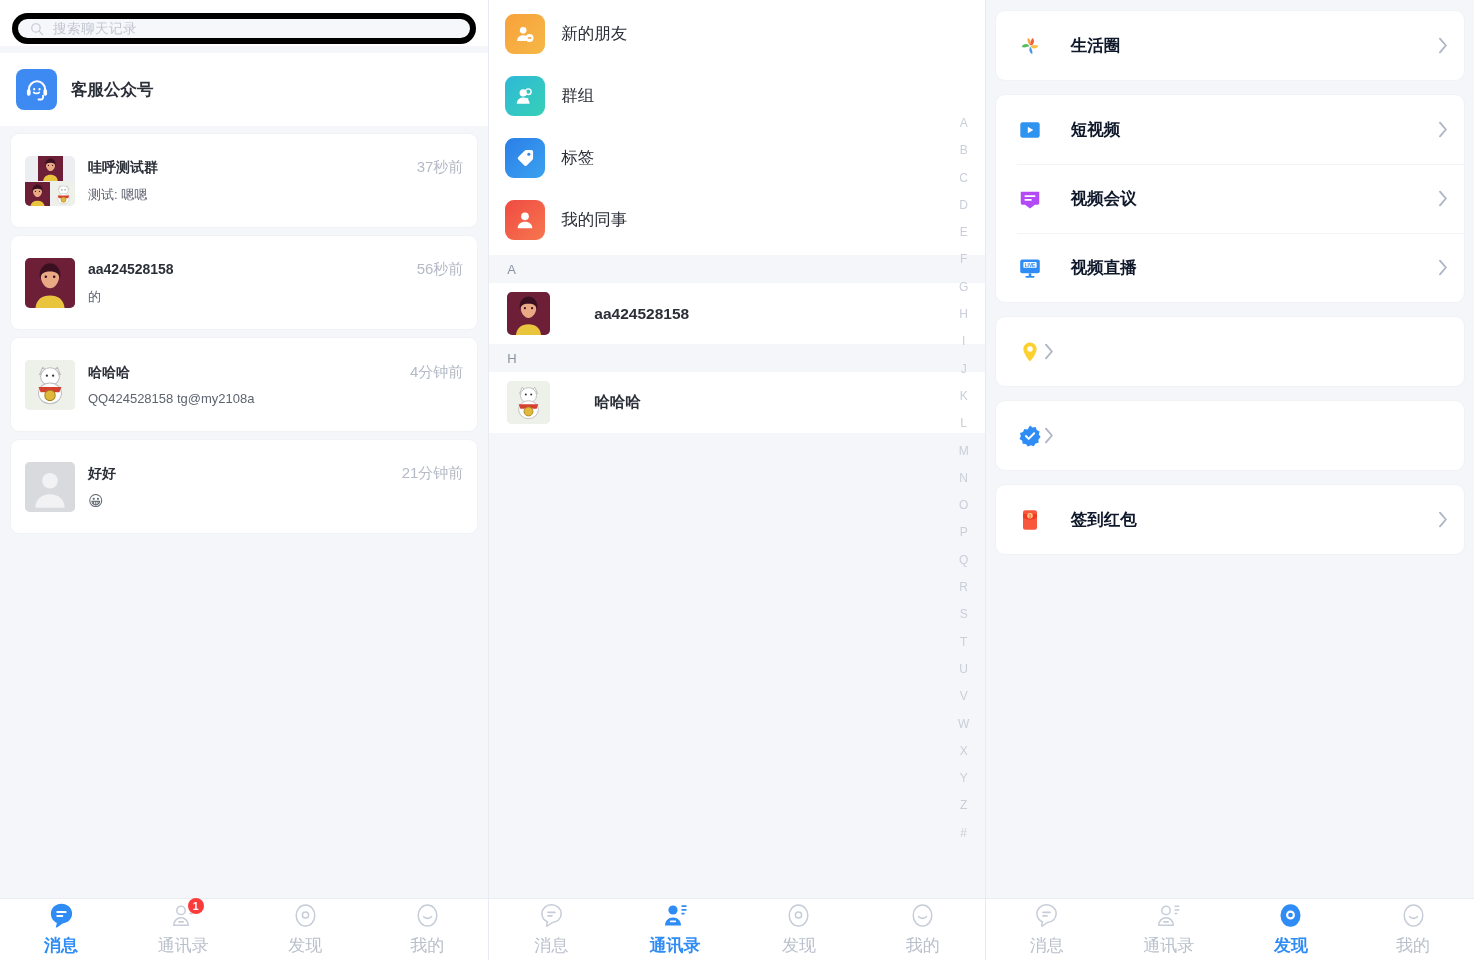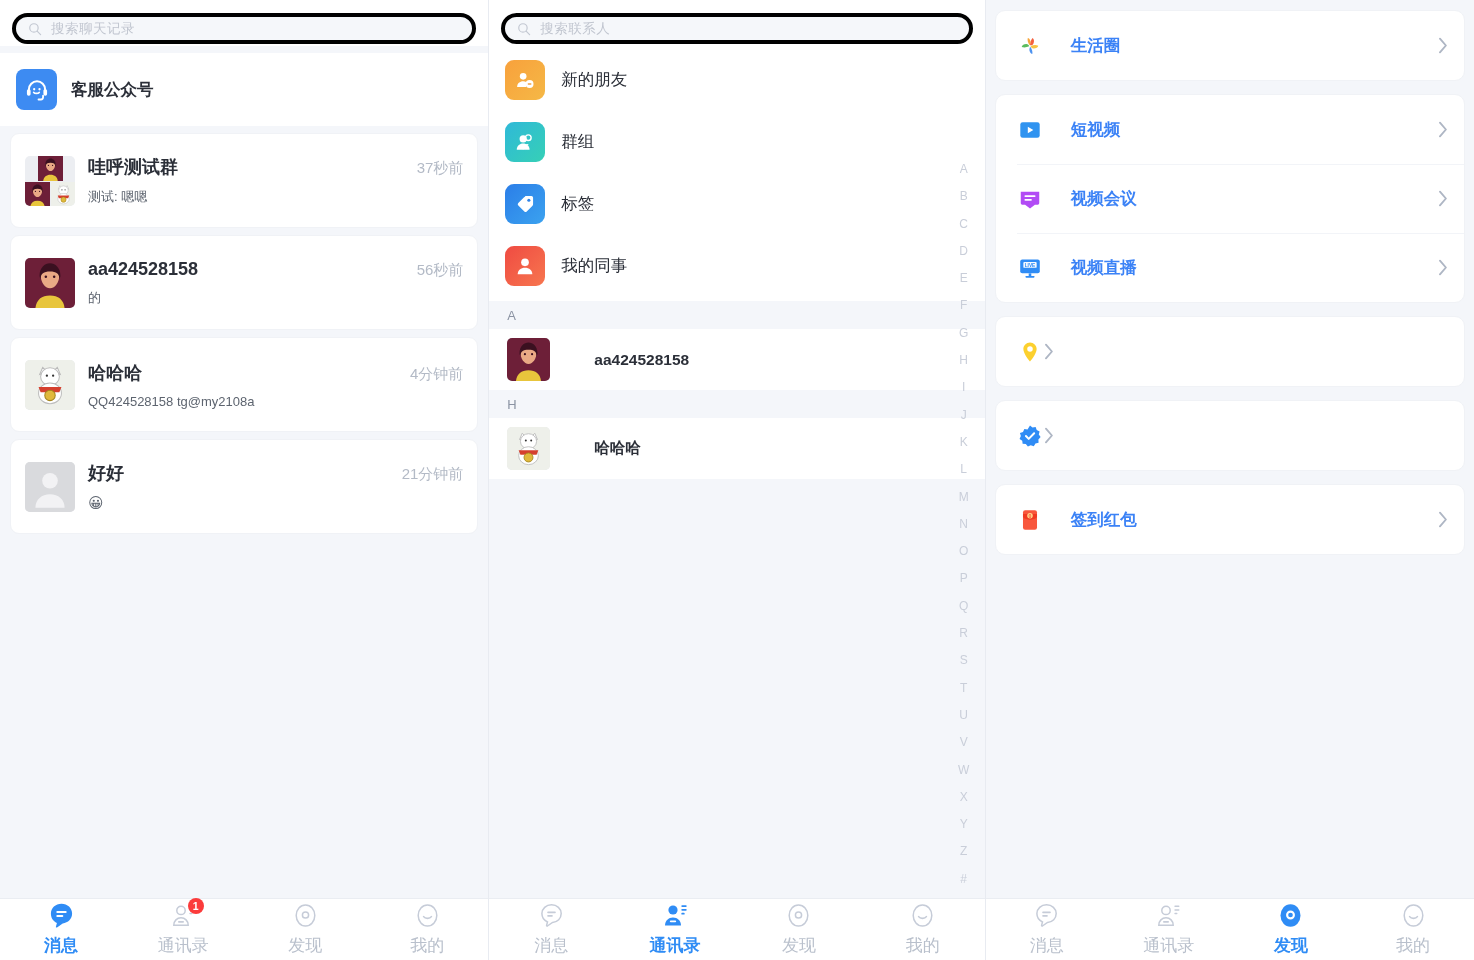--- a/index.html
+++ b/index.html
@@ -19,21 +19,21 @@
   .panel-body { position: absolute; top: 0; left: 0; right: 0; bottom: 62px; overflow: hidden; }
 
   .vdiv { width: 1px; height: 960px; background: #e8ebf1; }
 
   
   .searchwrap { padding: 0 12px; height: 46px; display: flex; align-items: center; background: #fff; }
   .panel.chat .searchwrap { background: #fff; }
   .searchbox {
     flex: 1; height: 31px; border-radius: 16px; background: #f5f7fa;
     display: flex; align-items: center; padding: 0 12px; gap: 9px;
-    border: 4px solid #000000;
+    border: 6px solid #000000;
     margin-top: 11px;
   }
   .searchbox .ph { font-size: 13.5px; color: #c0c5cf; letter-spacing: .5px; }
   .mag { width: 14px; height: 14px; flex: none; }
   .sep-strip { height: 7px; background: #f4f6fa; }
   .kefu-card {
     background: #fff; height: 73px; display: flex; align-items: center;
     padding: 0 0 0 16px; gap: 14px;
   }
   .kefu-icon {
@@ -43,21 +43,21 @@
   .kefu-name { font-size: 16.5px; color: #2b2f38; font-weight: 700; }
 
   .chat-card {
     margin: 7px 10px 0 10px; background: #fff; border-radius: 9px;
     height: 95px; padding: 0 14px; display: flex; align-items: center; gap: 13px;
     border: 1px solid #f0f2f6;
   }
   .avatar { width: 50px; height: 50px; border-radius: 5px; flex: none; overflow: hidden; background: #e4e5e9; }
   .chat-main { flex: 1; min-width: 0; }
   .chat-row1 { display: flex; align-items: baseline; }
-  .chat-title { font-size: 18px; font-weight: 700; color: #2b2f38; flex: 1; }
+  .chat-title { font-size: 14px; font-weight: 700; color: #2b2f38; flex: 1; }
   .chat-time { font-size: 15px; color: #b3bac6; flex: none; }
   .chat-sub { margin-top: 9px; font-size: 13px; color: #5d646f; white-space: nowrap; overflow: hidden; text-overflow: ellipsis; }
   .chat-sub.emoji { font-size: 15px; }
 
   
   .contacts-inner { position: relative; height: 100%; background: #f4f6fa; }
   .entry-block { background: #fff; padding: 3px 0 4px 0; }
   .entry {
     height: 62px; display: flex; align-items: center; gap: 16px; padding-left: 16px;
   }
@@ -76,21 +76,21 @@
   .idx span { font-size: 12px; color: #c9ced9; line-height: 27.3px; height: 27.3px; }
 
   
   .disc-wrap { padding: 10px 9px 0 9px; }
   .disc-card { background: #fff; border-radius: 10px; margin-bottom: 13px; border: 1px solid #f0f2f6; }
   .disc-item { height: 69px; display: flex; align-items: center; padding: 0 16px 0 21px; position: relative; }
   .disc-item + .disc-item::before {
     content: ""; position: absolute; left: 21px; right: 0; top: 0; height: 1px; background: #f2f4f8;
   }
   .disc-ic { width: 26px; height: 26px; flex: none; display: flex; align-items: center; justify-content: center; }
-  .disc-label { font-size: 16.5px; color: #3b82f6; font-weight: 700; margin-left: 28px; flex: 1; }
+  .disc-label { font-size: 16.5px; color: #0f172a; font-weight: 700; margin-left: 28px; flex: 1; }
   .chev { width: 11px; height: 17px; flex: none; }
 
   
   .tabbar {
     position: absolute; left: 0; bottom: 0; width: 100%; height: 62px;
     background: #fff; border-top: 1px solid #eaedf2; display: flex;
   }
   .tab { flex: 1; display: flex; flex-direction: column; align-items: center; justify-content: center; gap: 5px; position: relative; }
   .tab-ic { width: 27px; height: 27px; position: relative; }
   .tab-label { font-size: 17px; color: #b9c0cc; }
@@ -262,29 +262,20 @@
             </svg></span>
           <span class="tab-label">我的</span>
         </div>
       </div>
   </div>
 
   <div class="vdiv"></div>
 
   <div class="panel contacts">
     <div class="panel-body">
-      <div class="searchwrap">
-        <div class="searchbox">
-          <svg class="mag" viewBox="0 0 20 20">
-            <circle cx="8.5" cy="8.5" r="6" fill="none" stroke="#c3c8d2" stroke-width="1.7"></circle>
-            <line x1="13" y1="13" x2="18" y2="18" stroke="#c3c8d2" stroke-width="1.7" stroke-linecap="round"></line>
-          </svg>
-          <span class="ph">搜索联系人</span>
-        </div>
-      </div>
       <div class="contacts-inner">
         <div class="entry-block" id="entry-block">
             <div class="entry">
               <div class="entry-ic" style="background:linear-gradient(135deg,#f8a13c,#f5b846)">
                 <svg viewBox="0 0 24 24" width="22" height="22">
                   <circle cx="10" cy="8" r="3.6" fill="#fff"></circle>
                   <path d="M3.4 19.5c0-3.8 3-6.2 6.6-6.2 1.2 0 2.3.3 3.2.8v5.4z" fill="#fff"></path>
                   <circle cx="17" cy="16.4" r="4.3" fill="#fff"></circle>
                   <rect x="14.9" y="15.6" width="4.2" height="1.6" rx=".8" fill="#f2a03f"></rect>
                 </svg>

